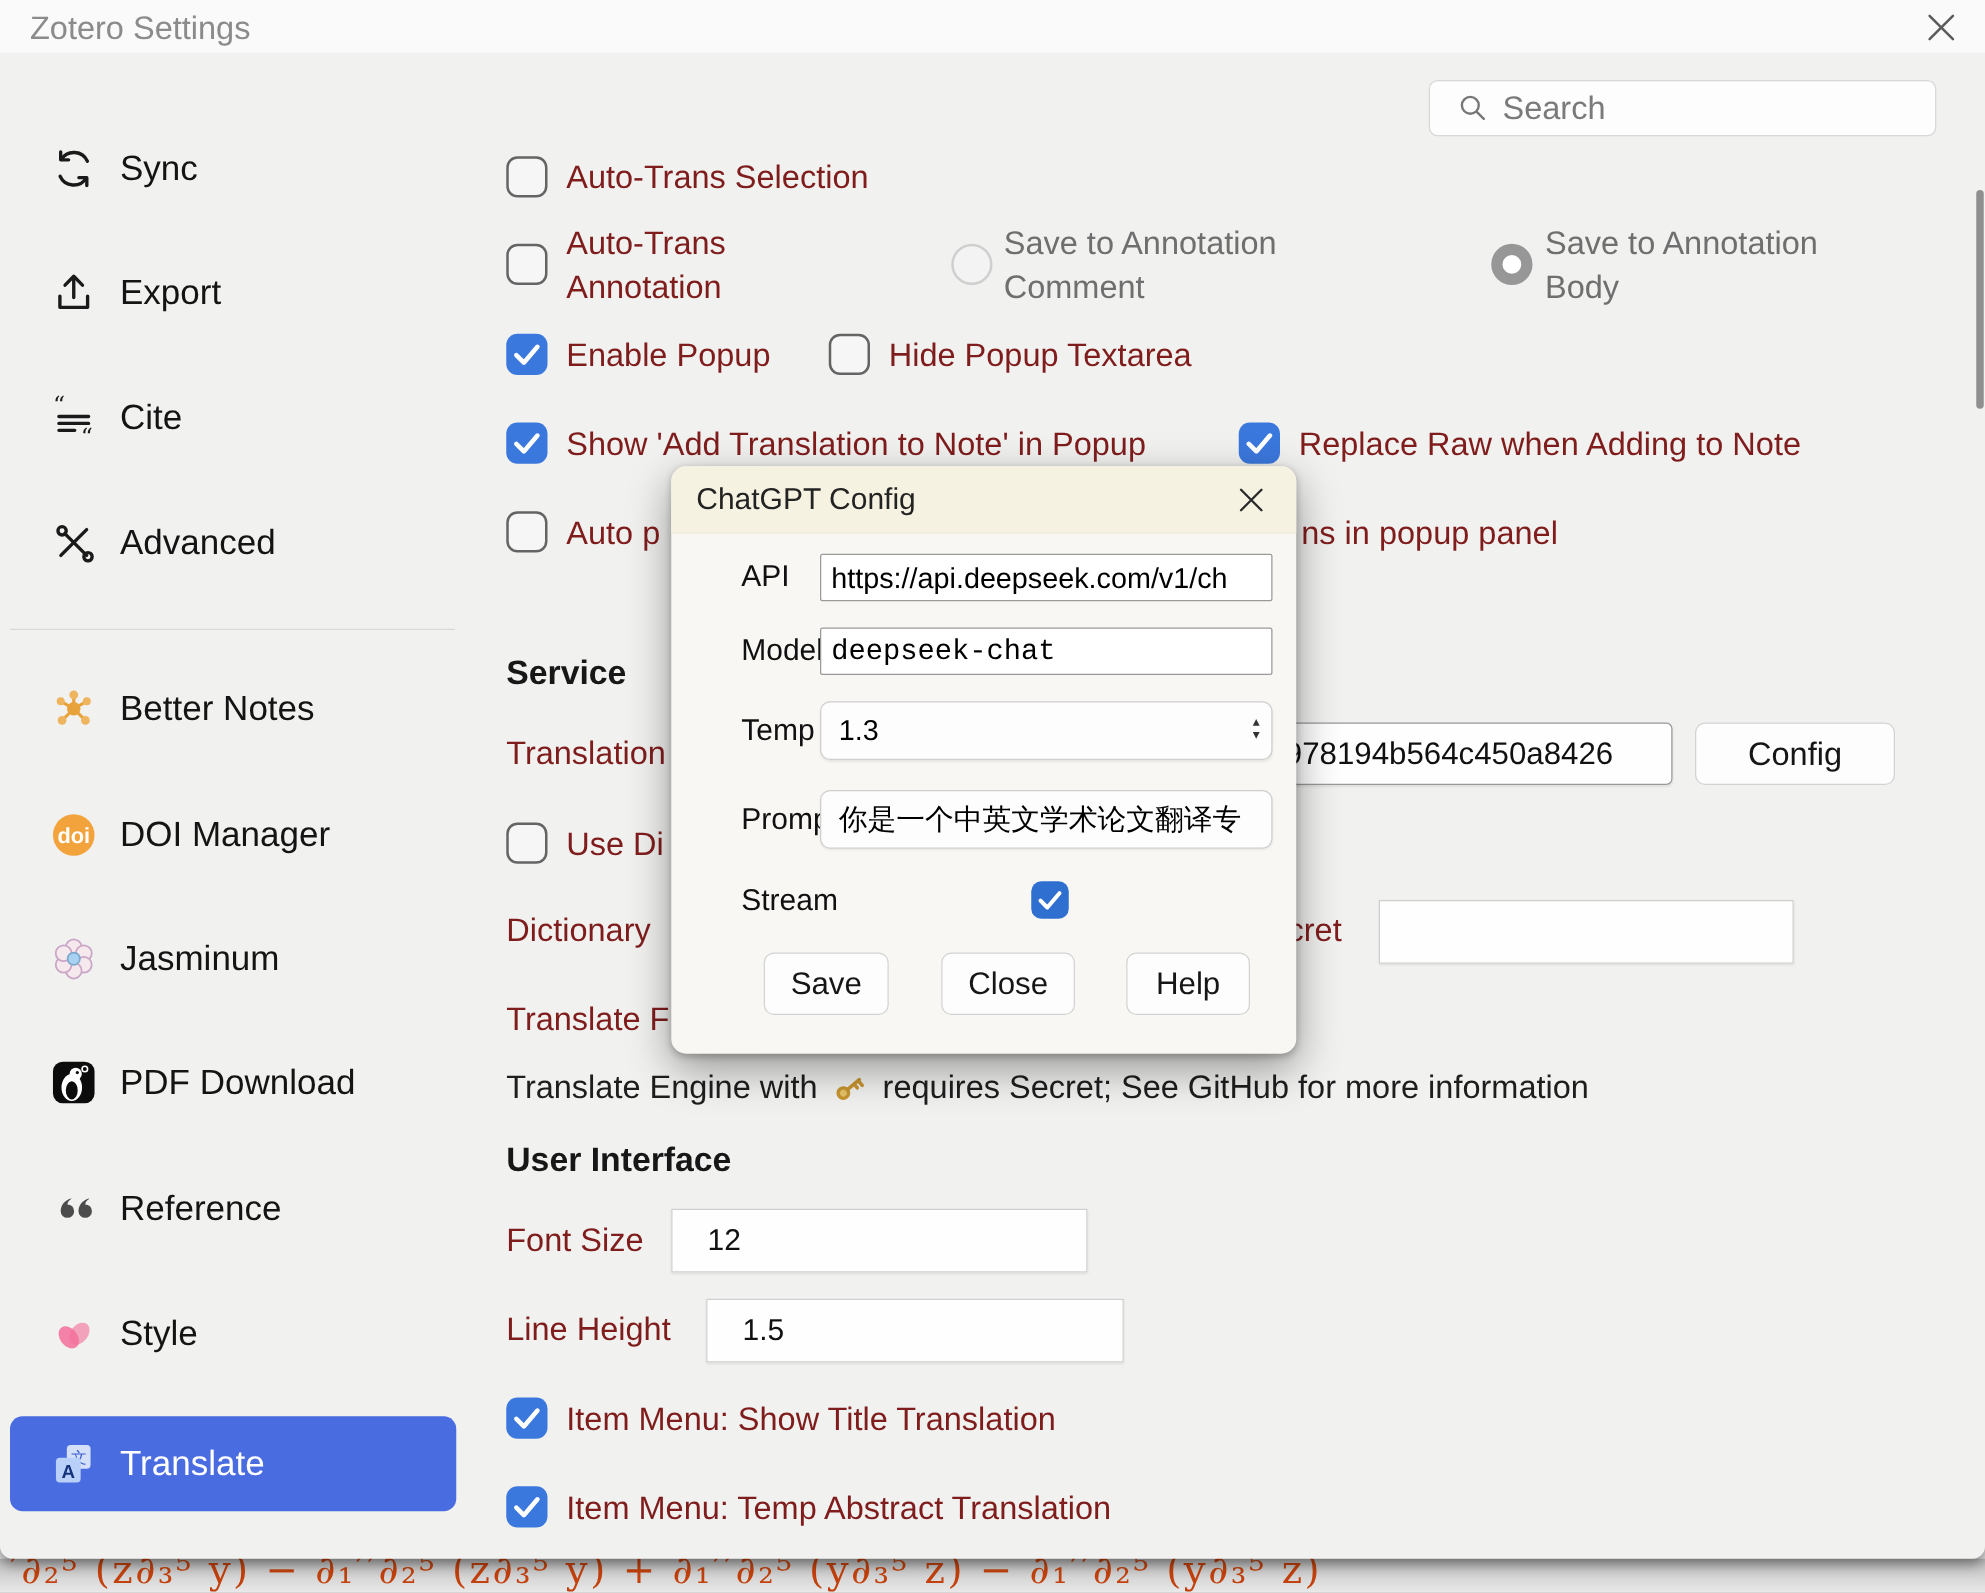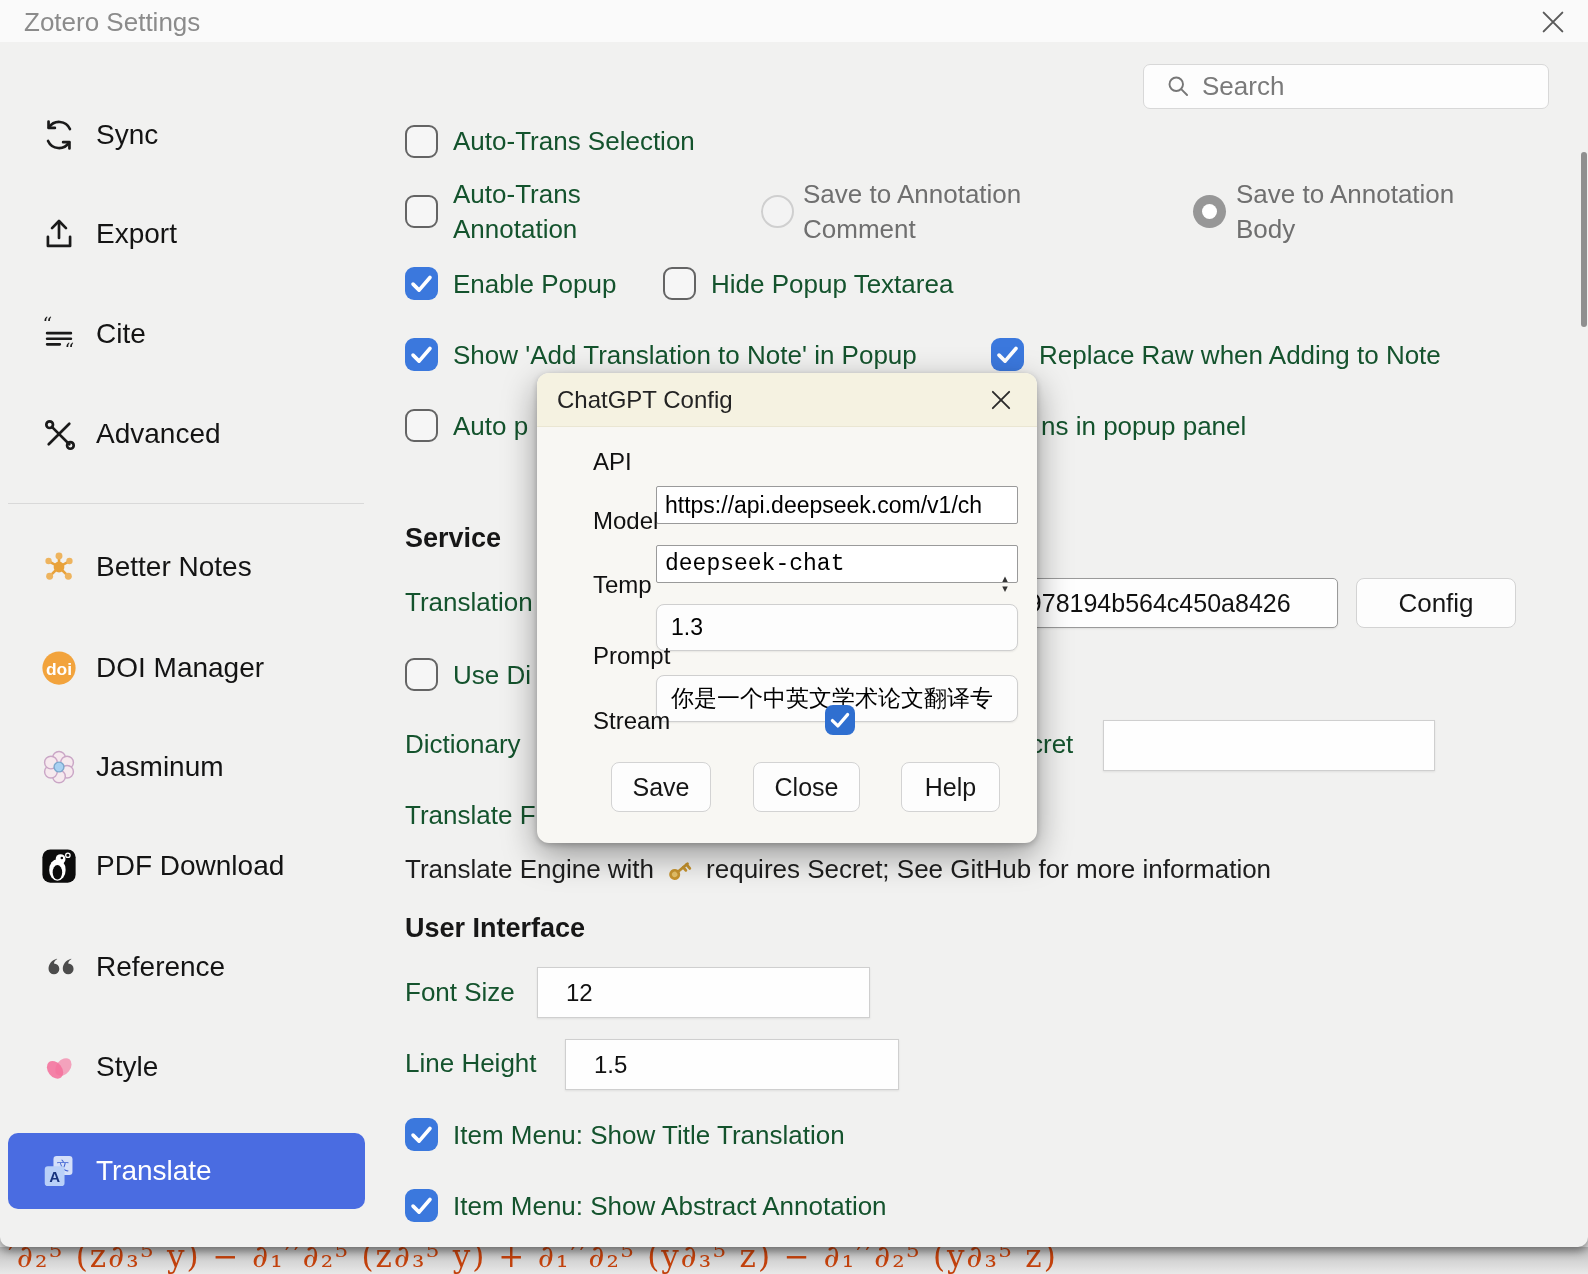--- a/index.html
+++ b/index.html
@@ -23,21 +23,21 @@
   .search-box input::placeholder{color:#7a7a7a;}
   .search-box .s-glass{position:absolute;left:22px;top:9px;width:27px;height:27px;pointer-events:none;}
   
   .side-item{position:absolute;left:8px;width:357px;height:72px;cursor:pointer;}
   .side-item .s-icon{position:absolute;left:32px;top:50%;transform:translateY(-50%);width:38px;height:38px;}
   .side-item .s-label{position:absolute;left:88px;top:50%;transform:translateY(-50%);font-size:28px;color:#141414;white-space:nowrap;}
   .side-item.selected{background:#4a6ce1;border-radius:10px;}
   .side-item.selected .s-label{color:#ffffff;}
   .side-divider{position:absolute;left:8px;top:503px;width:356px;height:1px;background:#d9d9d9;}
   
-  .label{position:absolute;height:34px;line-height:34px;font-size:26px;color:#14532d;white-space:nowrap;}
+  .label{position:absolute;height:34px;line-height:34px;font-size:26px;color:#7f1d1d;white-space:nowrap;}
   .label.gray{color:#6f6f6f;}
   .h-bold{position:absolute;height:36px;line-height:36px;font-size:27px;font-weight:700;color:#171717;white-space:nowrap;}
   .checkbox{position:absolute;width:33px;height:33px;box-sizing:border-box;border:2px solid #646464;border-radius:9px;
             background:#f6f6f6;cursor:pointer;}
   .checkbox .check{display:none;position:absolute;inset:2px;}
   .checkbox.checked{border:none;background:#3b78dd;}
   .checkbox.checked .check{display:block;}
   .radio{position:absolute;width:33px;height:33px;box-sizing:border-box;border:2px solid #cfcfcf;border-radius:50%;
          background:#f3f3f3;cursor:pointer;}
   .radio.selected{border:none;background:#979797;}
@@ -52,21 +52,21 @@
                font-size:26px;color:#1e1e1e;white-space:nowrap;}
   
   .dialog{position:absolute;left:537px;top:373px;width:500px;height:470px;z-index:30;background:#f8f7f3;
           border-radius:12px;box-shadow:0 12px 34px rgba(0,0,0,.38),0 2px 6px rgba(0,0,0,.22);}
   .dlg-header{position:absolute;left:0;top:0;width:100%;height:54px;background:#f5f2e1;border-radius:12px 12px 0 0;
               border-bottom:1px solid #eae6d2;box-sizing:border-box;}
   .dlg-title{position:absolute;left:20px;top:13px;font-size:24px;color:#232323;}
   .dlg-close{position:absolute;left:450px;top:13px;width:28px;height:28px;cursor:pointer;}
   .dlg-label{position:absolute;left:16px;height:32px;line-height:32px;font-size:24px;color:#111;margin-left:40px;}
   .dlg-input{position:absolute;left:119px;width:362px;box-sizing:border-box;font-family:"Liberation Sans",sans-serif;
-             font-size:23px;color:#000;outline:none;margin-top:43px;}
+             font-size:23px;color:#000;outline:none;}
   .dlg-input.square{height:38px;border:1px solid #9a9a9a;border-radius:2px;background:#fff;padding:0 8px;}
   .dlg-input.round{height:47px;border:1px solid #cfcfcf;border-radius:8px;background:#fdfdfd;padding:0 14px;
                    box-shadow:0 1px 2px rgba(0,0,0,.07);}
   .spin{position:absolute;left:458px;width:20px;display:flex;flex-direction:column;align-items:center;line-height:10px;
         font-size:11px;color:#333;cursor:pointer;}
   .dlg-check{position:absolute;left:288px;width:30px;height:30px;}
   .dlg-check.checked{background:#2f6fd0;border-radius:8px;}
   .dlg-check .check{position:absolute;inset:2px;}
   
   .scroll-thumb{position:absolute;left:1581px;top:152px;width:6px;height:175px;background:#8f8f8f;border-radius:3px;cursor:pointer;}
@@ -288,21 +288,21 @@
         <svg class="check" viewBox="0 0 24 24">
           <path d="M5 12.5l5 5L19 7" fill="none" stroke="#fff" stroke-width="3" stroke-linecap="round" stroke-linejoin="round"></path>
         </svg>
       </div>
     <div class="label" style="left:453px;top:1118px">Item Menu: Show Title Translation</div>
     <div class="checkbox checked" style="left:405px;top:1189px">
         <svg class="check" viewBox="0 0 24 24">
           <path d="M5 12.5l5 5L19 7" fill="none" stroke="#fff" stroke-width="3" stroke-linecap="round" stroke-linejoin="round"></path>
         </svg>
       </div>
-    <div class="label" style="left:453px;top:1189px">Item Menu: Show Abstract Annotation</div>
+    <div class="label" style="left:453px;top:1189px">Item Menu: Temp Abstract Translation</div>
 
     <div class="scroll-thumb"></div>
 
     <div class="dialog">
       <div class="dlg-header">
         <span class="dlg-title">ChatGPT Config</span>
       </div>
       <div class="dlg-close">
         <svg viewBox="0 0 24 24" width="28" height="28">
             <path d="M5 5l14 14M19 5L5 19" stroke="#2b2b2b" stroke-width="1.6" stroke-linecap="round" fill="none"></path>

